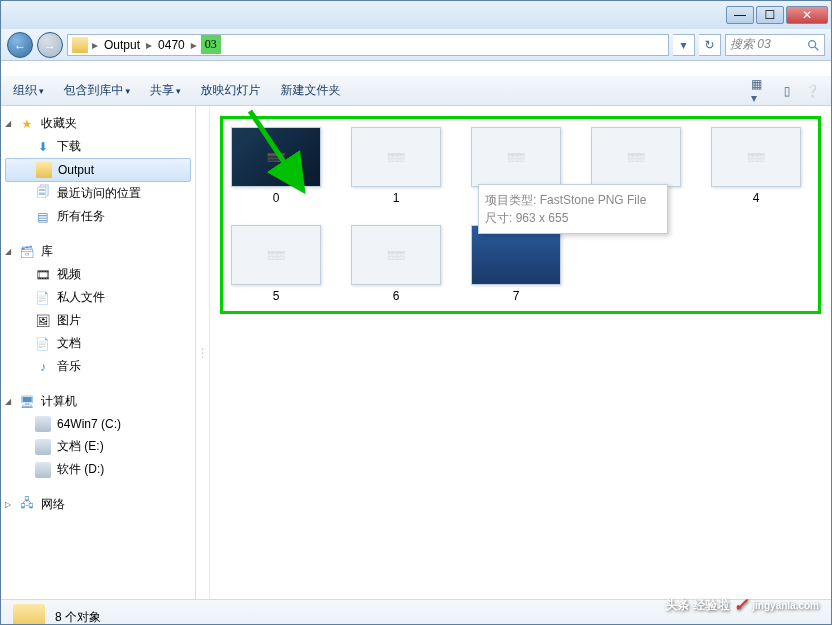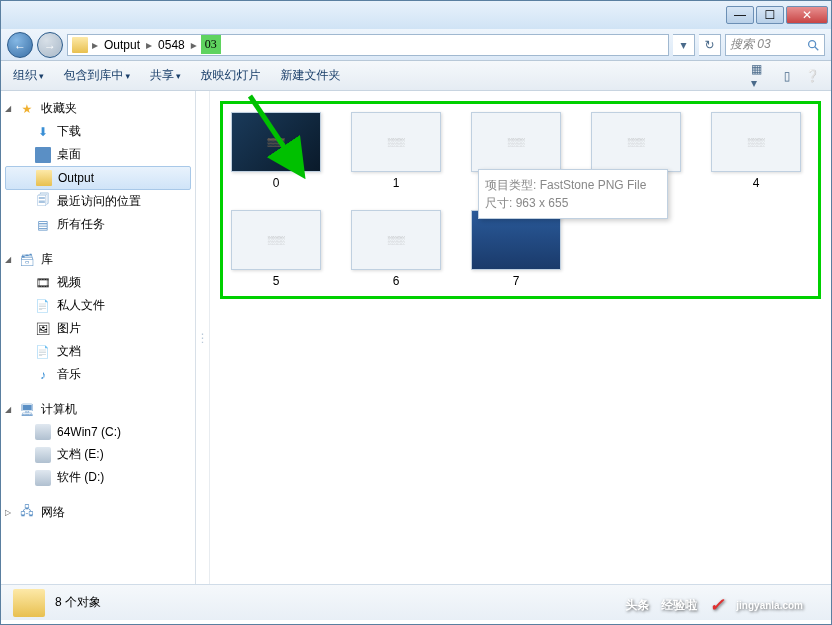--- a/index.html
+++ b/index.html
@@ -14,21 +14,21 @@
 .nav-circle { width: 26px; height: 26px; border-radius: 50%; background: radial-gradient(circle at 35% 30%, #85b8e5, #3a6fa5); border: 1px solid #2a5a8a; display: flex; align-items: center; justify-content: center; color: #fff; cursor: pointer; }
 .nav-circle.disabled { background: radial-gradient(circle at 35% 30%, #d8e0e8, #a8b8c8); }
 .breadcrumb { flex: 1; height: 22px; background: #fff; border: 1px solid #a0b8d0; display: flex; align-items: center; padding: 0 4px; gap: 2px; }
 .bc-icon { width: 16px; height: 16px; background: linear-gradient(#fde9a8, #e8c050); border-radius: 1px; }
 .bc-item { padding: 0 2px; cursor: pointer; }
 .bc-sep { color: #666; padding: 0 2px; }
 .bc-highlight { background: #5fd35f; padding: 2px 4px; font-family: Liberation Serif, serif; }
 .refresh { width: 22px; height: 22px; border: 1px solid #a0b8d0; border-left: none; background: #fff; display: flex; align-items: center; justify-content: center; cursor: pointer; color: #4a6a8a; }
 .searchbox { width: 100px; height: 22px; border: 1px solid #a0b8d0; background: #fff; display: flex; align-items: center; padding: 0 4px; color: #888; font-style: italic; }
 .searchbox svg { margin-left: auto; }
-.toolbar { height: 30px; background: linear-gradient(#f5f8fb, #e5ecf3); border-bottom: 1px solid #c8d4e0; display: flex; align-items: center; padding: 0 8px; gap: 12px; }
+.toolbar { height: 30px; background: linear-gradient(#f5f8fb, #e5ecf3); border-bottom: 1px solid #c8d4e0; display: flex; align-items: center; padding: 0 8px; gap: 12px; margin-top: 15px; }
 .tb-item { color: #1a3f6a; cursor: pointer; padding: 2px 4px; display: flex; align-items: center; gap: 2px; }
 .tb-dd::after { content: " ▾"; font-size: 9px; }
 .tb-right { margin-left: auto; display: flex; gap: 6px; align-items: center; }
 .tb-icon { width: 20px; height: 20px; display: flex; align-items: center; justify-content: center; cursor: pointer; color: #4a6a8a; }
 .content { display: flex; height: calc(100% - 28px - 32px - 30px - 40px); }
 .sidebar { width: 195px; background: #fff; border-right: 1px solid #d8e0e8; overflow-y: auto; padding: 6px 0; }
 .resizer { width: 14px; background: #fff; cursor: ew-resize; display: flex; align-items: center; justify-content: center; color: #b8c8d8; border-right: 1px solid #e8ecf0; }
 .main { flex: 1; background: #fff; position: relative; overflow: auto; padding: 10px; }
 .tree-group { margin-bottom: 12px; }
 .tree-hdr { display: flex; align-items: center; padding: 3px 6px 3px 18px; gap: 6px; cursor: pointer; }
@@ -46,21 +46,21 @@
 .thumbs-wrap { border: 3px solid #00d000; padding: 8px; display: flex; flex-wrap: wrap; gap: 20px 30px; align-content: flex-start; position: relative; }
 .thumb { width: 90px; display: flex; flex-direction: column; align-items: center; gap: 4px; cursor: pointer; }
 .thumb-img { width: 90px; height: 60px; border: 1px solid #c0d0e0; background: #f0f4f8; display: flex; align-items: center; justify-content: center; overflow: hidden; font-size: 8px; color: #888; box-shadow: 1px 1px 3px rgba(0,0,0,0.15); }
 .thumb-label { font-size: 12px; }
 .thumb-dark { background: linear-gradient(135deg, #1a3a5a, #0a1a2a); color: #e0a060; }
 .thumb-desktop { background: linear-gradient(#2a5a9a, #1a3a6a); }
 .tooltip { position: absolute; top: 65px; left: 255px; width: 190px; background: #fff; border: 1px solid #c0d0e0; padding: 6px; font-size: 11px; line-height: 1.5; box-shadow: 2px 2px 5px rgba(0,0,0,0.2); color: #888; z-index: 5; }
 .arrow { position: absolute; top: 0; left: 35px; z-index: 10; pointer-events: none; }
 .statusbar { height: 36px; background: linear-gradient(#f5f8fb, #e8eff6); border-top: 1px solid #d0dce8; display: flex; align-items: center; padding: 0 12px; gap: 10px; }
 .sb-folder { width: 32px; height: 28px; background: linear-gradient(#fde9a8, #e8c050); border-radius: 2px; }
-.overlay-logo { position: absolute; bottom: 8px; right: 28px; color: #fff; font-weight: bold; text-shadow: 1px 1px 3px rgba(0,0,0,0.6); display: flex; align-items: center; gap: 12px; margin-top: 24px; }
+.overlay-logo { position: absolute; bottom: 8px; right: 12px; color: #fff; font-weight: bold; text-shadow: 1px 1px 3px rgba(0,0,0,0.6); display: flex; align-items: center; gap: 4px; margin-top: 24px; }
 .overlay-logo .red { color: #e03030; font-size: 18px; font-style: italic; }
 </style>
 </head>
 <body>
 
 <div class="window">
 
   <div class="titlebar">
     <div class="win-btn min">
         <span>—</span>
@@ -78,21 +78,21 @@
         <span>←</span>
       </div>
     <div class="nav-circle disabled">
         <span>→</span>
       </div>
     <div class="breadcrumb">
       <span class="bc-icon"></span>
       <span class="bc-sep">▸</span>
       <span class="bc-item">Output</span>
       <span class="bc-sep">▸</span>
-      <span class="bc-item">0548</span>
+      <span class="bc-item">0470</span>
       <span class="bc-sep">▸</span>
       <span class="bc-item bc-highlight">03</span>
     </div>
     <div class="refresh">▾</div>
     <div class="refresh">↻</div>
     <div class="searchbox">
       <span>搜索 03</span>
       <svg width="14" height="14" viewBox="0 0 16 16">
           <circle cx="7" cy="7" r="4" fill="none" stroke="#5a8fc5" stroke-width="1.5"></circle>
           <line x1="10" y1="10" x2="14" y2="14" stroke="#5a8fc5" stroke-width="1.5"></line>
@@ -118,24 +118,20 @@
 
       <div class="tree-group">
         <div class="tree-hdr expand">
             <span class="ico ico-fav">★</span>
             <span>收藏夹</span>
           </div>
         <div class="tree-item">
             <span class="ico" style="color:#3a8fd5">⬇</span>
             <span>下载</span>
           </div>
-        <div class="tree-item">
-            <span class="ico" style="background:#5a8fc5;border-radius:1px"></span>
-            <span>桌面</span>
-          </div>
         <div class="tree-item selected">
             <span class="ico ico-folder"></span>
             <span>Output</span>
           </div>
         <div class="tree-item">
             <span class="ico" style="color:#5a8fc5">🗐</span>
             <span>最近访问的位置</span>
           </div>
         <div class="tree-item">
             <span class="ico" style="color:#5a8fc5">▤</span>

